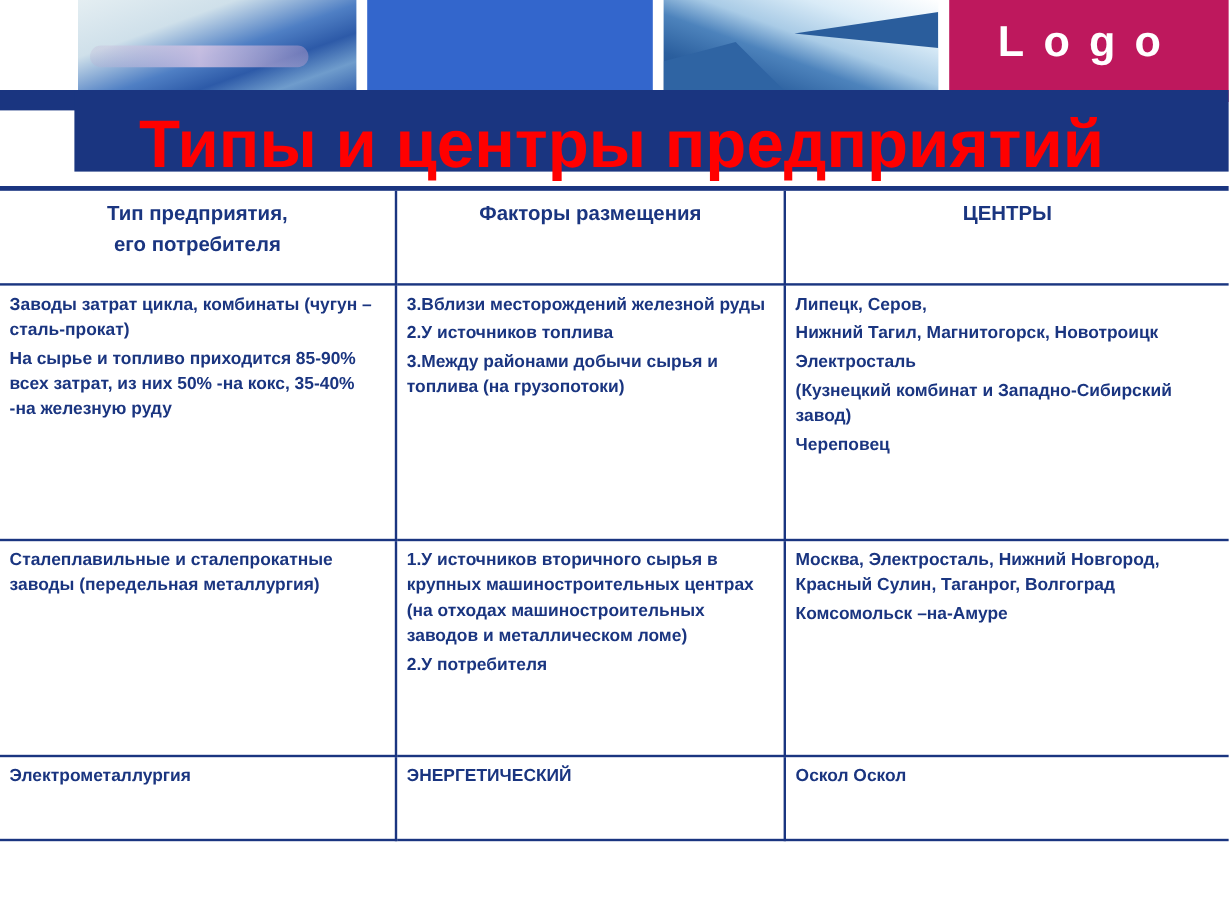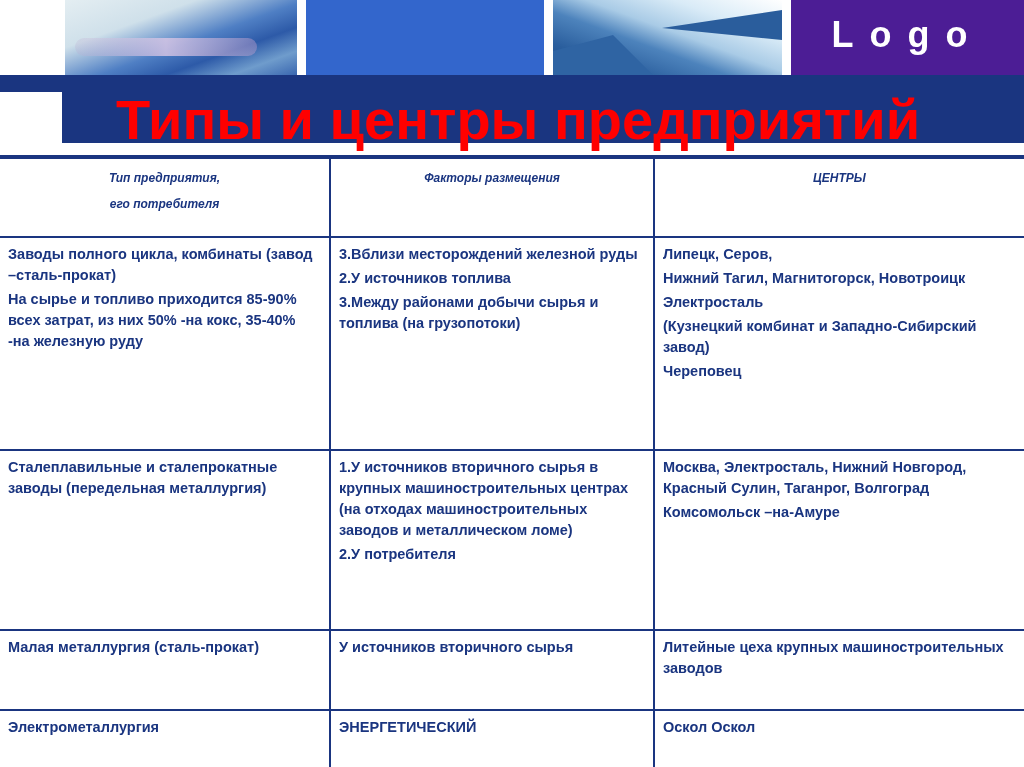--- a/index.html
+++ b/index.html
@@ -8,35 +8,35 @@
   .hdr-img { position: absolute; top: 0; height: 75px; }
   .img-hands { left: 65px; width: 232px;
     background: linear-gradient(160deg, #e4eef2 0%, #cfe0ea 30%, #4f7fc4 55%, #2d5aa8 70%, #6f9ccc 85%, #3a67b0 100%); }
   .img-hands::after { content: ""; position: absolute; left: 10px; right: 40px; top: 38px; height: 18px;
     background: linear-gradient(90deg, rgba(180,160,200,0.2), rgba(220,200,230,0.8), rgba(170,150,200,0.5)); border-radius: 10px; }
   .img-blue { left: 306px; width: 238px; background: #3366cc; }
   .img-city { left: 553px; width: 229px;
     background: linear-gradient(200deg, #ffffff 0%, #d9ebf7 25%, #a9cbe6 45%, #4d83bc 60%, #2b5f9e 80%, #1e4e8c 100%); }
   .img-city::before { content: ""; position: absolute; left: 0; bottom: 0; width: 100px; height: 40px; background: #2f64a3; clip-path: polygon(0 40%, 60% 0, 100% 100%, 0 100%); }
   .img-city::after { content: ""; position: absolute; right: 0; top: 10px; width: 120px; height: 30px; background: #2a5d9c; clip-path: polygon(0 60%, 100% 0, 100% 100%); }
-  .logo-box { position: absolute; top: 0; left: 791px; width: 233px; height: 85px; background: #4c1d95; }
+  .logo-box { position: absolute; top: 0; left: 791px; width: 233px; height: 85px; background: #be185d; }
   .logo-text { position: absolute; left: 0; right: 0; top: 14px; text-align: center; color: #ffffff; font-weight: bold; font-size: 36px; letter-spacing: 16px; }
 
   .banner-left { position: absolute; left: 0; top: 75px; width: 64px; height: 17px; background: #1a3580; }
   .banner { position: absolute; left: 62px; top: 75px; width: 962px; height: 68px; background: #1a3580; }
   .title { position: absolute; left: 78px; top: 87px; width: 880px; text-align: center; color: #ff0000; font-weight: bold; font-size: 56px; }
 
   .rule { position: absolute; left: 0; top: 155px; width: 1024px; height: 4px; background: #1a3580; }
 
   .tbl { position: absolute; left: 0; top: 159px; width: 1024px; border-collapse: collapse; table-layout: fixed; }
   .tbl td { border: 2px solid #1a3580; vertical-align: top; padding: 6px 8px; color: #1a3580; font-size: 14.5px; line-height: 21px; }
   .tbl tr td:first-child { border-left: none; }
   .tbl tr td:last-child { border-right: none; margin-top: 36px; }
   .tbl tr:first-child td { border-top: none; }
-  .head td { text-align: center; font-weight: bold; font-size: 12px; line-height: 26px; padding-top: 6px; font-style: italic; }
+  .head td { text-align: center; font-weight: bold; font-size: 17px; line-height: 26px; padding-top: 6px; }
   .cell-line { display: block; font-weight: bold; margin-bottom: 3px; }
   .col1 { width: 330px; } .col2 { width: 324px; } .col3 { width: auto; }
 </style>
 </head>
 <body>
 
 <div class="hdr-img img-hands"></div>
 <div class="hdr-img img-blue"></div>
 <div class="hdr-img img-city"></div>
 <div class="logo-box">
@@ -60,21 +60,21 @@
     <td>
       <span style="display:block">Тип предприятия,</span>
       <span style="display:block">его потребителя</span>
     </td>
     <td><span>Факторы размещения</span></td>
     <td><span>ЦЕНТРЫ</span></td>
   </tr>
 
   <tr style="height:213px">
     <td>
-      <span class="cell-line">Заводы полного цикла, комбинаты (завод –сталь-прокат)</span>
+      <span class="cell-line">Заводы затрат цикла, комбинаты (чугун –сталь-прокат)</span>
       <span class="cell-line">На сырье и топливо приходится 85-90%  всех затрат, из них 50%  -на кокс, 35-40% -на железную руду</span>
     </td>
     <td>
       <span class="cell-line">3.Вблизи месторождений железной руды</span>
       <span class="cell-line">2.У источников топлива</span>
       <span class="cell-line">3.Между районами добычи сырья и топлива (на грузопотоки)</span>
     </td>
     <td>
       <span class="cell-line">Липецк, Серов,</span>
       <span class="cell-line">Нижний Тагил, Магнитогорск, Новотроицк</span>
@@ -91,31 +91,20 @@
     <td>
       <span class="cell-line">1.У источников вторичного сырья в крупных машиностроительных центрах (на отходах машиностроительных заводов и металлическом ломе)</span>
       <span class="cell-line">2.У потребителя</span>
     </td>
     <td>
       <span class="cell-line">Москва, Электросталь, Нижний Новгород, Красный Сулин, Таганрог, Волгоград</span>
       <span class="cell-line">Комсомольск –на-Амуре</span>
     </td>
   </tr>
 
-  <tr style="height:80px">
-    <td>
-      <span class="cell-line">Малая металлургия (сталь-прокат)</span>
-    </td>
-    <td>
-      <span class="cell-line">У источников вторичного сырья</span>
-    </td>
-    <td>
-      <span class="cell-line">Литейные цеха крупных машиностроительных заводов</span>
-    </td>
-  </tr>
 
   <tr style="height:70px">
     <td>
       <span class="cell-line">Электрометаллургия</span>
     </td>
     <td>
       <span class="cell-line">ЭНЕРГЕТИЧЕСКИЙ</span>
     </td>
     <td>
       <span class="cell-line">Оскол Оскол</span>

